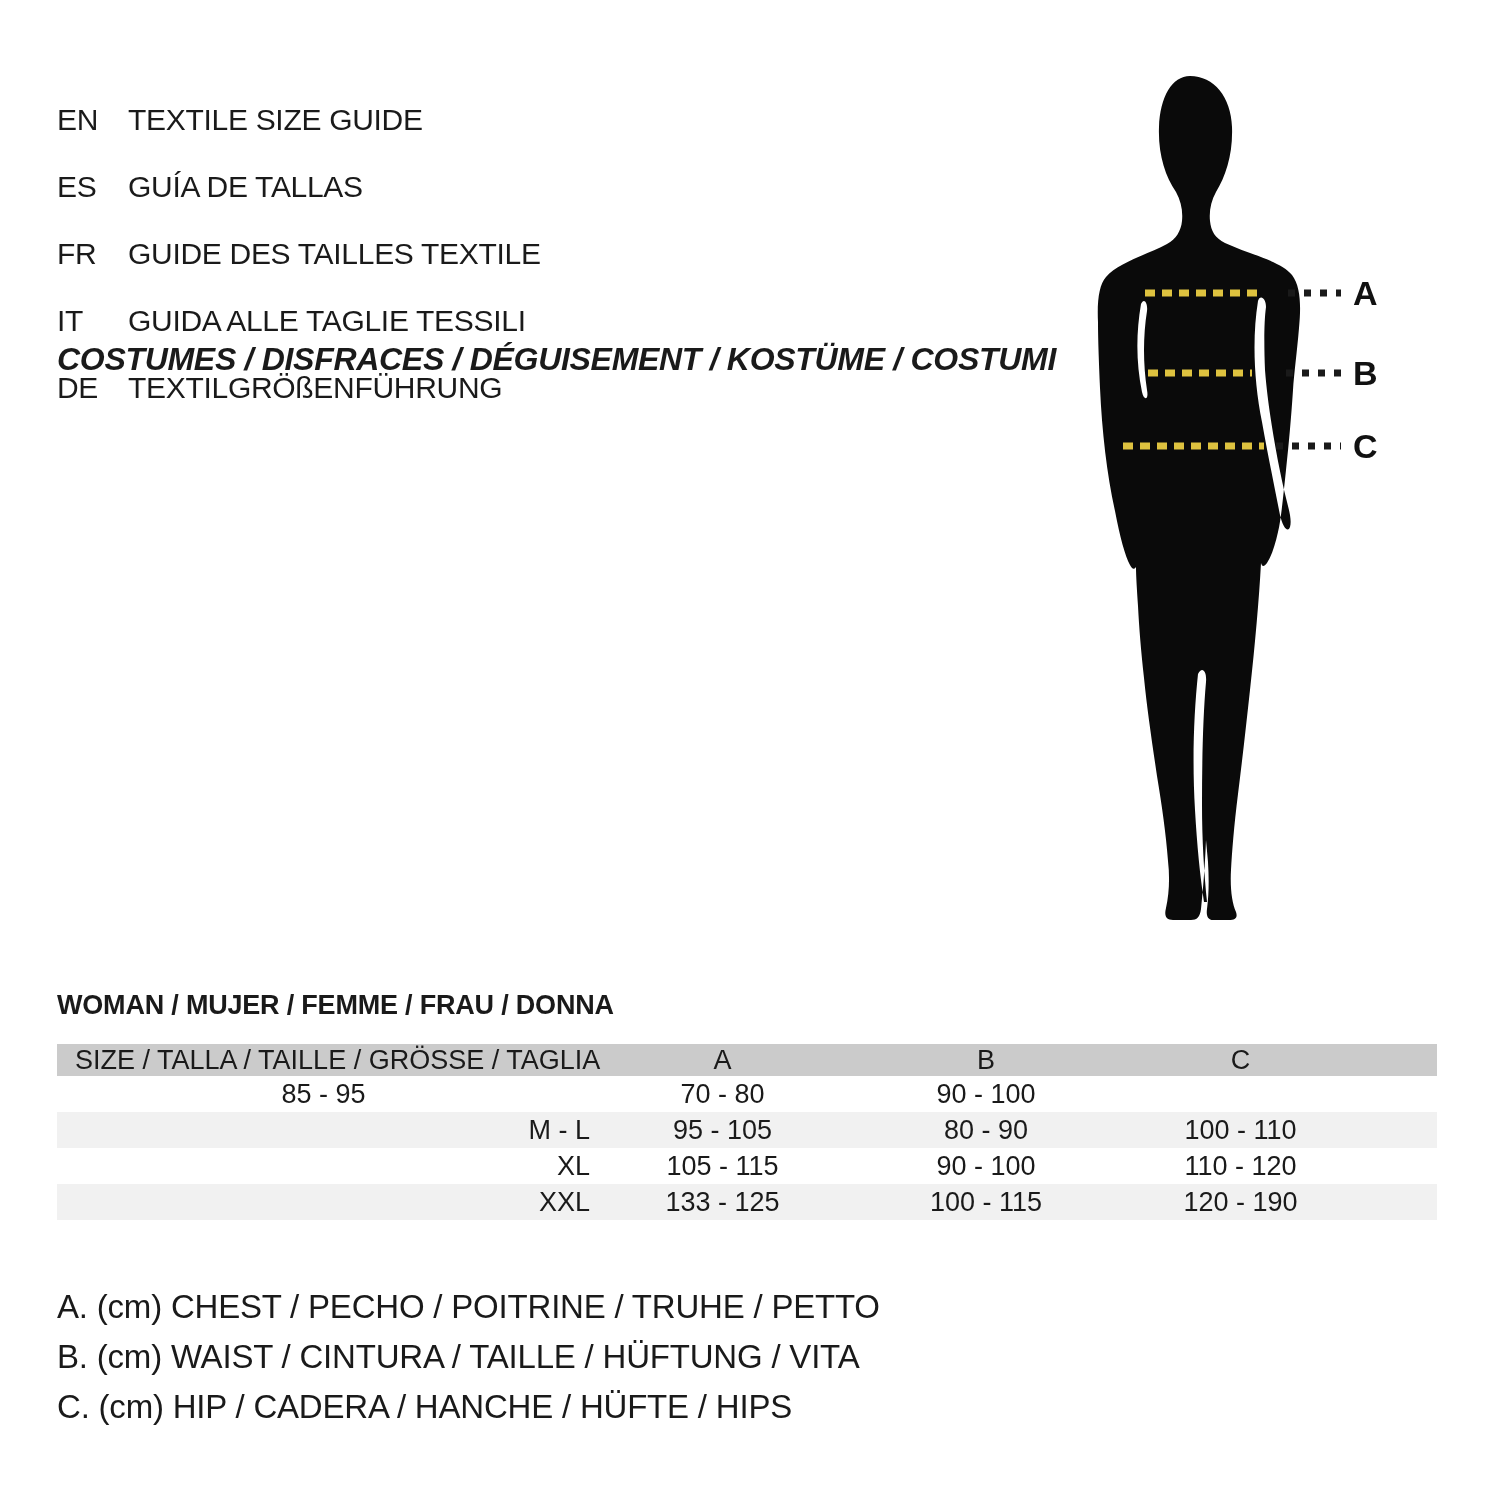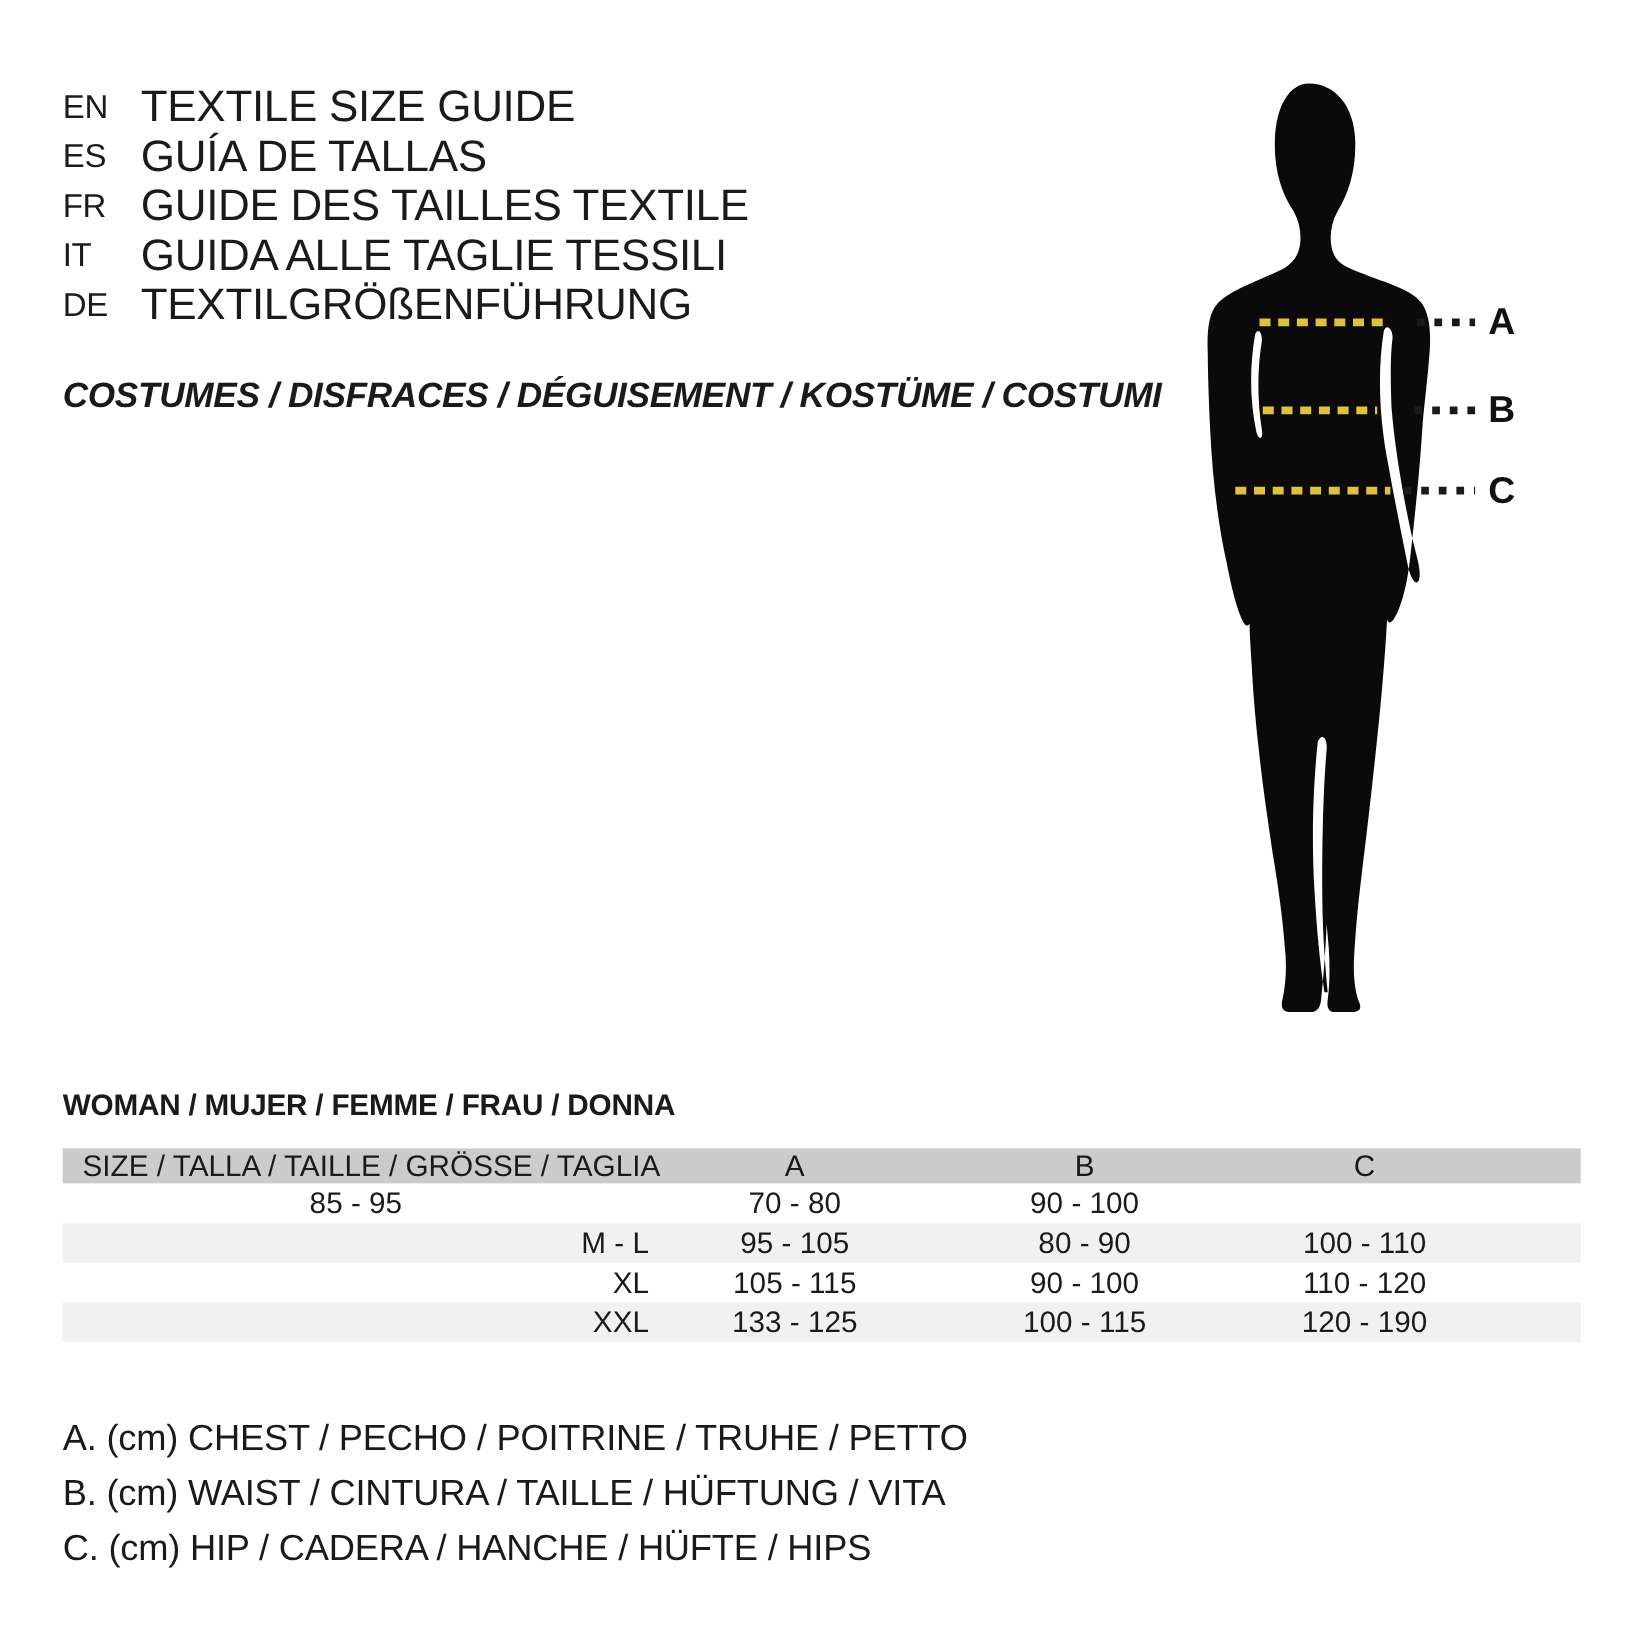--- a/index.html
+++ b/index.html
@@ -8,23 +8,23 @@
     width: 1501px; height: 1500px;
     font-family: "Liberation Sans", sans-serif;
     color: #1a1a1a;
     position: relative;
     overflow: hidden;
   }
   .abs { position: absolute; }
 
   
   .lang-list { left: 57px; top: 75px; }
-  .lang-row { display: flex; height: 45px; align-items: center; }
+  .lang-row { display: flex; height: 45px; align-items: center; margin-top: 22px; }
   .lang-code { width: 71px; font-size: 30px; font-weight: 500; letter-spacing: -0.3px; }
-  .lang-label { font-size: 40px; font-weight: 500; letter-spacing: -0.3px; white-space: nowrap; }
+  .lang-label { font-size: 30px; font-weight: 500; letter-spacing: -0.3px; white-space: nowrap; }
 
   
   .category-title {
     left: 57px; top: 341px;
     font-size: 32px; font-weight: 700; letter-spacing: -0.3px; white-space: nowrap; font-style: italic;
   }
 
   
   .figure-wrap { left: 1060px; top: 70px; width: 340px; height: 860px; }
   .figure-wrap svg { position: absolute; left: 0; top: 0; }

